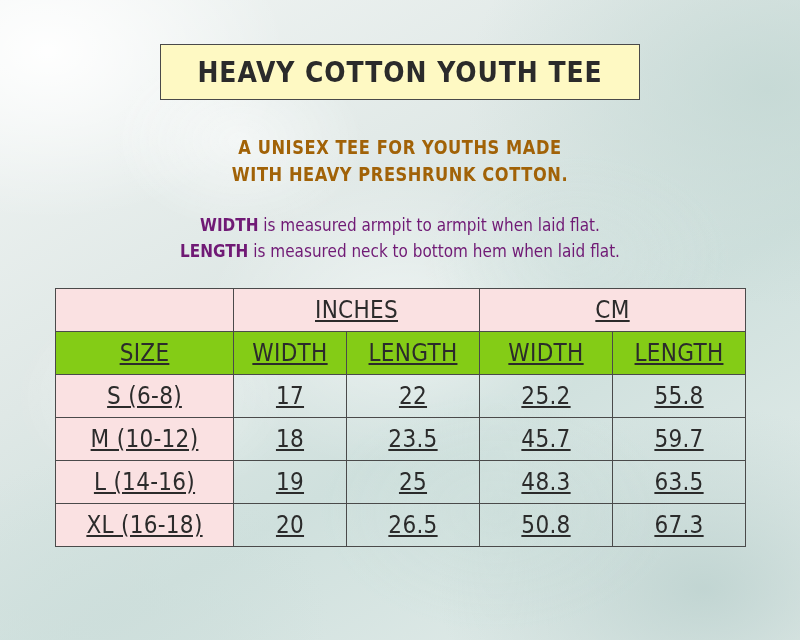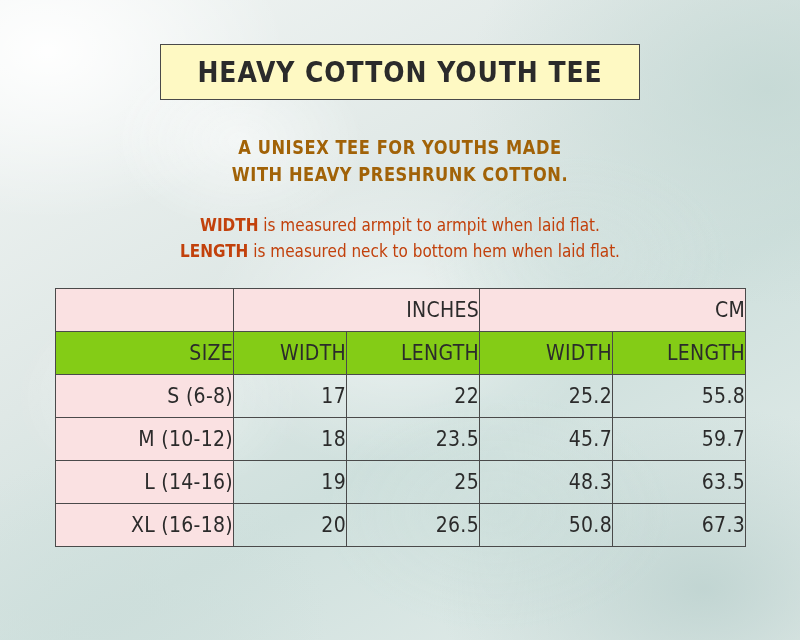--- a/index.html
+++ b/index.html
@@ -91,21 +91,21 @@
     letter-spacing: 0.6px;
     line-height: 27px;
     transform: scaleX(0.95);
   }
   .measure {
     position: absolute;
     left: 0;
     top: 212px;
     width: 800px;
     text-align: center;
-    color: #c2410c;
+    color: #701a75;
   }
   .measure-line {
     font-family: "DejaVu Sans Condensed", "Liberation Sans Narrow", "Liberation Sans", sans-serif;
     font-size: 17.5px;
     font-weight: 400;
     line-height: 26px;
     transform: scaleX(0.97);
   }
   .measure-line .kw {
     font-weight: 700;
@@ -120,27 +120,28 @@
   }
   table.size-table {
     border-collapse: collapse;
     width: 690px;
     table-layout: fixed;
     font-family: "DejaVu Sans Condensed", "Liberation Sans Narrow", "Liberation Sans", sans-serif;
     color: #2b2b2b;
   }
   table.size-table td {
     border: 1px solid #4a4a4a;
-    text-align: right;
+    text-align: center;
     vertical-align: middle;
     padding: 0;
     height: 42px;
-    font-size: 21px;
+    font-size: 24px;
     font-weight: 400;
     letter-spacing: 0.3px;
+    text-decoration: underline;
   }
   .unit-cell {
     background: #fae1e2;
     font-size: 22px;
     letter-spacing: 1.2px;
   }
   .blank-cell {
     background: #fae1e2;
   }
   .col-head {

